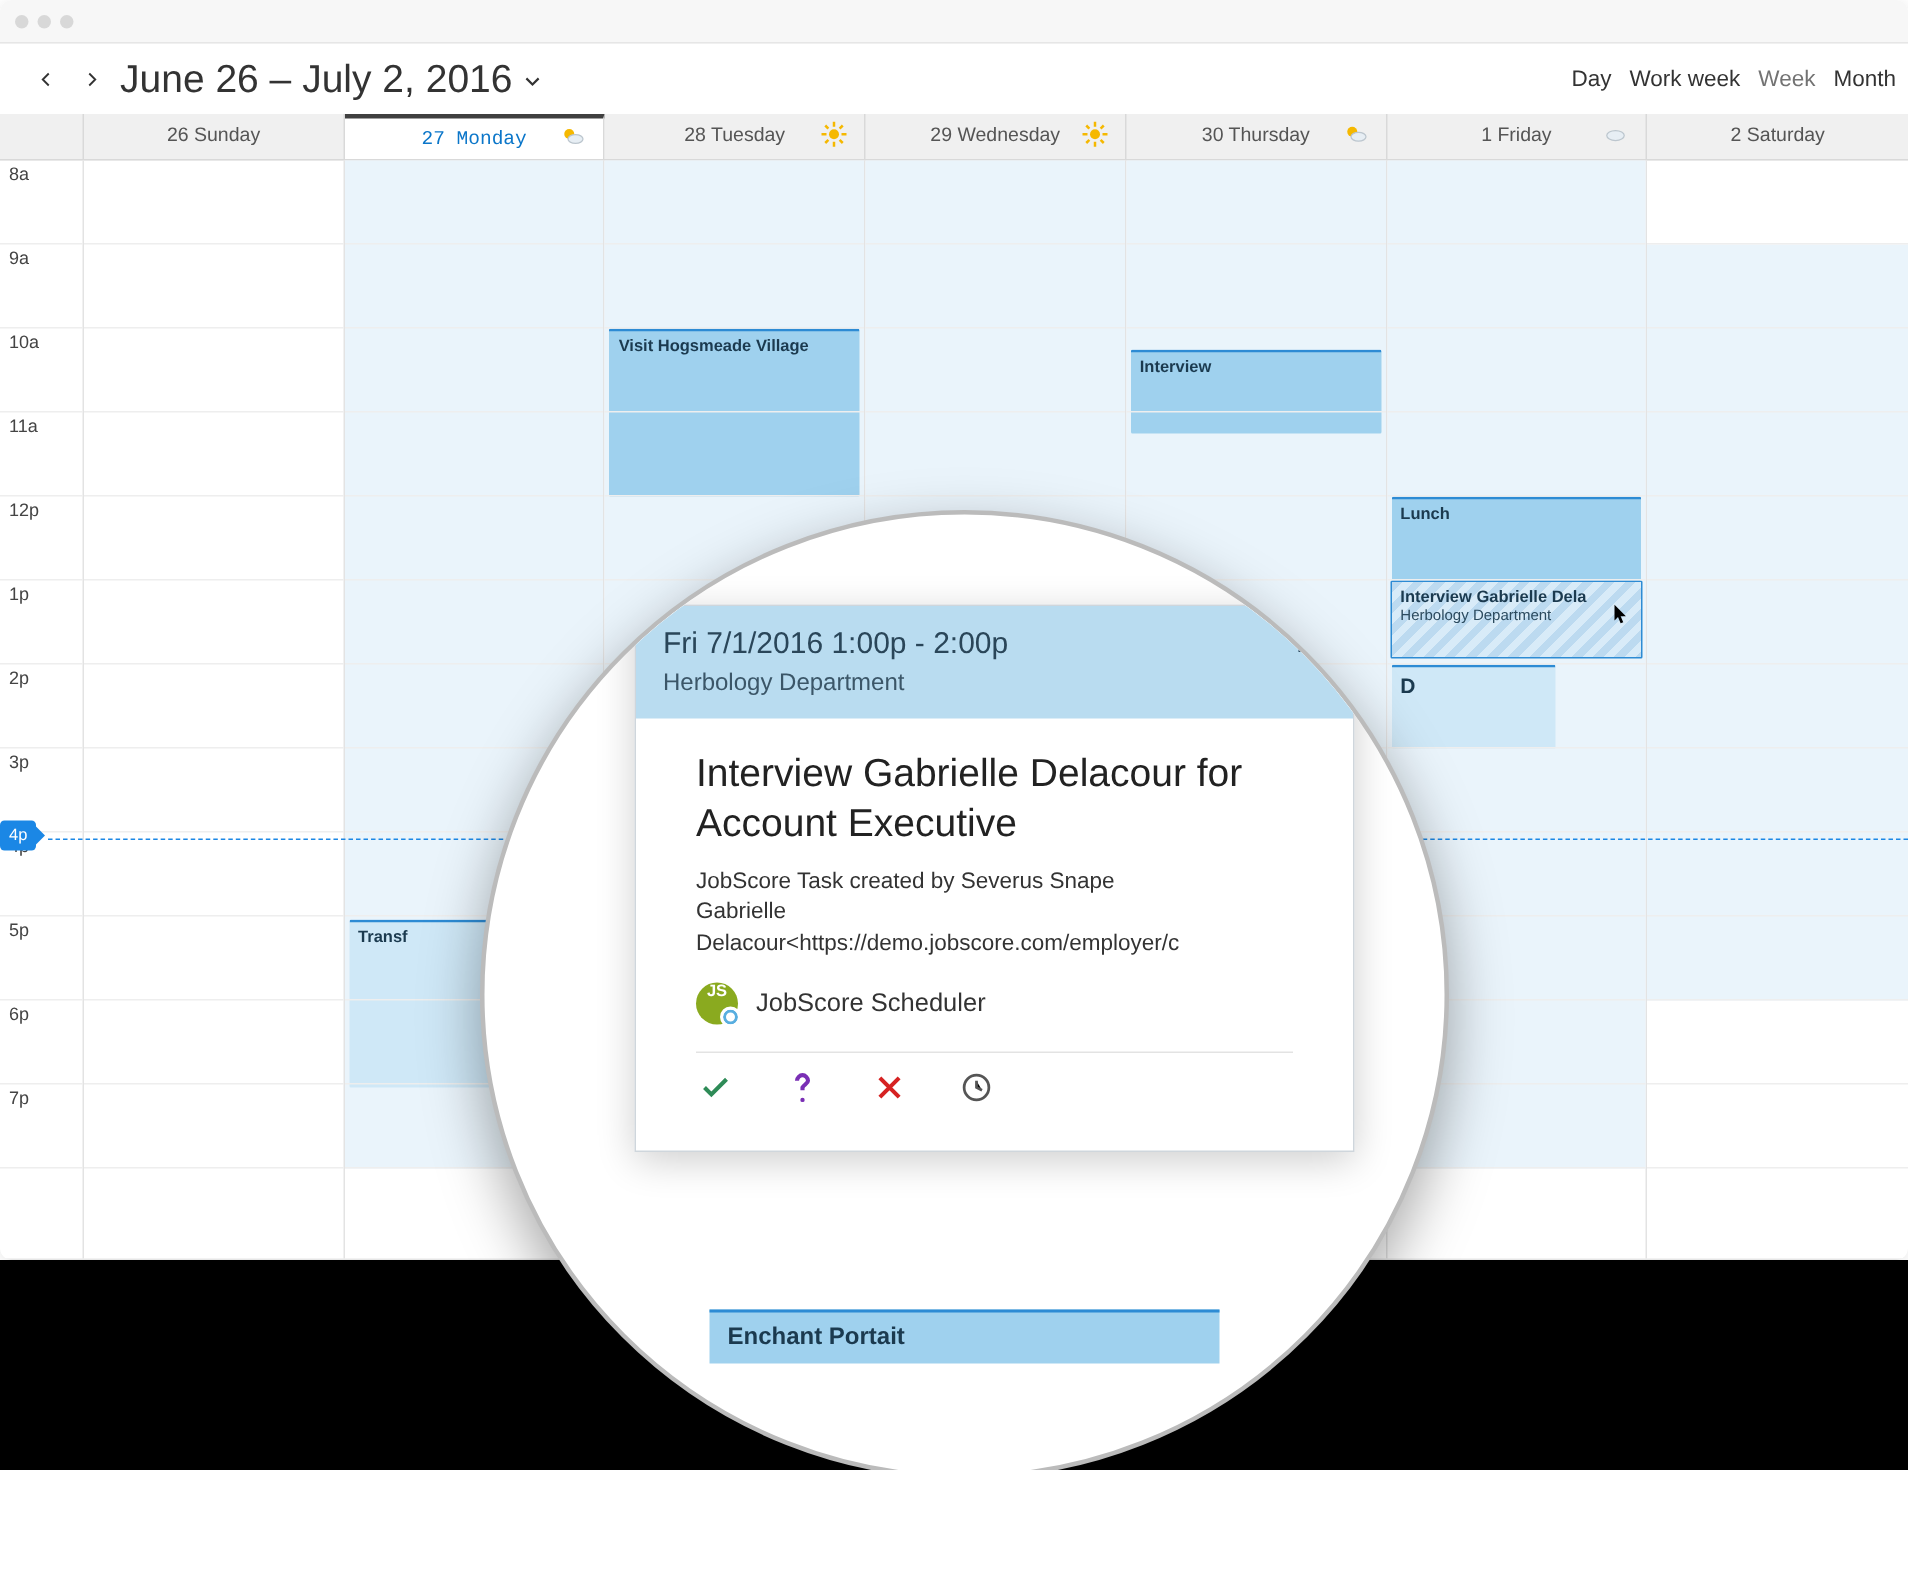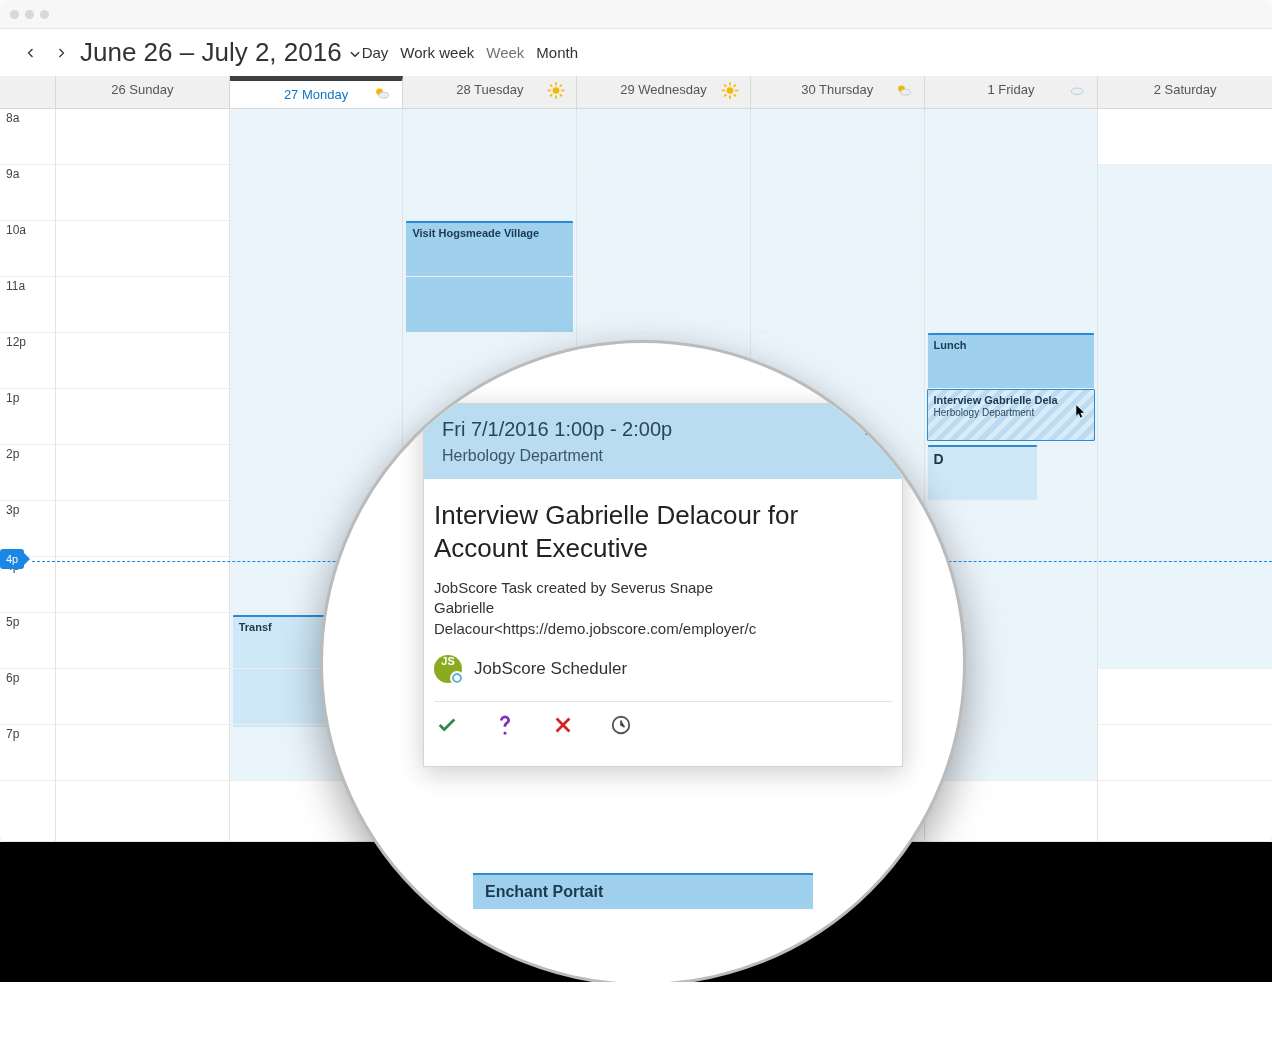--- a/index.html
+++ b/index.html
@@ -1,32 +1,32 @@
 <!DOCTYPE html>
 <html><head>
 <meta charset="utf-8">
 <style>
   html,body{margin:0;padding:0;font-family:"Segoe UI",Arial,sans-serif;background:#fff;color:#222;}
   .window{width:1272px;margin:0 auto;background:#fff;border-radius:8px;overflow:hidden;box-shadow:0 2px 10px rgba(0,0,0,.1);}
   .titlebar{height:28px;background:#f7f7f7;border-bottom:1px solid #e6e6e6;display:flex;align-items:center;padding:0 10px;gap:6px;}
   .dot{width:9px;height:9px;border-radius:50%;background:#d8d8d8;display:inline-block;}
   
-  .cal-header{display:flex;align-items:center;padding:8px 36px 8px 20px;}
+  .cal-header{display:flex;align-items:center;justify-content:space-between;padding:8px 8px 8px 20px;}
   .nav{display:flex;align-items:center;gap:8px;}
   .chev{width:22px;height:22px;display:flex;align-items:center;justify-content:center;color:#333;cursor:pointer;}
   .chev svg{width:12px;height:12px;}
   .range-title{font-size:26px;font-weight:400;color:#333;display:flex;align-items:center;gap:6px;}
   .range-title .dd svg{width:14px;height:14px;}
   .views{display:flex;gap:12px;font-size:15px;color:#333;}
   .views .view{cursor:pointer;}
   .views .active{color:#737373;}
   
   .dayheader{display:grid;grid-template-columns:56px repeat(7,1fr);background:#f0f0f0;border-bottom:1px solid #d9d9d9;}
   .dh-cell{border-right:1px solid #d9d9d9;padding:6px 0;text-align:center;color:#555;font-size:13px;position:relative;}
-  .dh-cell.today{color:#0b76c9;border-top:5px solid #404040;background:#fff;}
+  .dh-cell.today{color:#0b76c9;border-top:3px solid #404040;background:#fff;font-family:Liberation Mono, monospace;}
   .dh-cell .wicon{position:absolute;right:10px;top:50%;transform:translateY(-50%);}
   .wicon svg{width:20px;height:20px;}
   
   .grid{position:relative;display:grid;grid-template-columns:56px repeat(7,1fr);height:732px;border-bottom:1px solid #e6e6e6;}
   .times{display:flex;flex-direction:column;border-right:1px solid #e3e3e3;}
   .trow{flex:0 0 56px;height:56px;font-size:12px;color:#444;padding:2px 6px 0 6px;border-bottom:1px solid #eee;box-sizing:border-box;}
   .daycol{position:relative;border-right:1px solid #e3e3e3;}
   .daycol .slot{position:absolute;left:0;right:0;height:56px;border-bottom:1px solid #eee;box-sizing:border-box;}
   .daycol.freeblock::before{content:"";position:absolute;left:0;right:0;top:0;height:672px;background:#eaf4fb;}
   .daycol.midday::before{content:"";position:absolute;left:0;right:0;top:56px;height:504px;background:#eaf4fb;}
@@ -43,21 +43,21 @@
   .cursor{position:absolute;right:6px;top:14px;}
   .cursor svg{width:14px;height:14px;}
   
   .mag{position:absolute;width:640px;height:640px;left:320px;top:340px;border-radius:50%;border:3px solid #bbb;background:#fff;box-shadow:0 15px 40px rgba(0,0,0,.35);overflow:hidden;}
   .mag-inner{position:absolute;top:60px;left:100px;right:60px;}
   .pop{background:#fff;border:1px solid #cfd6dc;box-shadow:0 6px 25px rgba(0,0,0,.2);}
   .pop-head{background:#b9dcf0;padding:14px 18px;display:flex;justify-content:space-between;align-items:flex-start;}
   .pop-head .dt{color:#2a4659;font-size:20px;}
   .pop-head .loc{color:#3b5668;font-size:16px;margin-top:6px;}
   .pop-head .view-icon svg{width:20px;height:20px;color:#2a4659;}
-  .pop-body{padding:20px 10px;}
+  .pop-body{padding:20px 40px;}
   .pop-title{font-size:26px;font-weight:300;color:#222;line-height:1.25;}
   .pop-desc{margin-top:14px;font-size:15px;font-weight:300;color:#333;line-height:1.35;}
   .organizer{display:flex;align-items:center;gap:12px;margin-top:16px;}
   .avatar{width:28px;height:28px;border-radius:50%;background:#8aaa1f;color:#fff;display:flex;align-items:flex-start;justify-content:center;font-size:11px;font-weight:600;position:relative;}
   .avatar .status{position:absolute;width:10px;height:10px;border-radius:50%;border:2px solid #fff;background:#fff;bottom:-2px;right:-2px;box-shadow:inset 0 0 0 2px #58aee0;}
   .organizer .name{font-size:17px;color:#333;font-weight:300;}
   .pop-sep{border:none;border-top:1px solid #e3e3e3;margin:18px 0 12px 0;}
   .actions{display:flex;gap:36px;align-items:center;padding:0 2px 6px 2px;}
   .actions svg{width:22px;height:22px;}
   .behind-evt{position:absolute;left:150px;top:530px;right:150px;background:#9fd1ee;border-top:2px solid #2d8bd4;color:#1b3a4f;font-size:16px;font-weight:600;padding:8px 12px;}
@@ -238,20 +238,23 @@
           <div class="slot" style="top: 280px;"></div>
           <div class="slot" style="top: 336px;"></div>
           <div class="slot" style="top: 392px;"></div>
           <div class="slot" style="top: 448px;"></div>
           <div class="slot" style="top: 504px;"></div>
           <div class="slot" style="top: 560px;"></div>
           <div class="slot" style="top: 616px;"></div>
         </div>
 
     <div class="daycol freeblock">
+      <div class="evt" style="top:126px;height:56px;">
+        <span>Interview</span>
+      </div>
     <div class="slot" style="top: 0px;"></div>
           <div class="slot" style="top: 56px;"></div>
           <div class="slot" style="top: 112px;"></div>
           <div class="slot" style="top: 168px;"></div>
           <div class="slot" style="top: 224px;"></div>
           <div class="slot" style="top: 280px;"></div>
           <div class="slot" style="top: 336px;"></div>
           <div class="slot" style="top: 392px;"></div>
           <div class="slot" style="top: 448px;"></div>
           <div class="slot" style="top: 504px;"></div>

